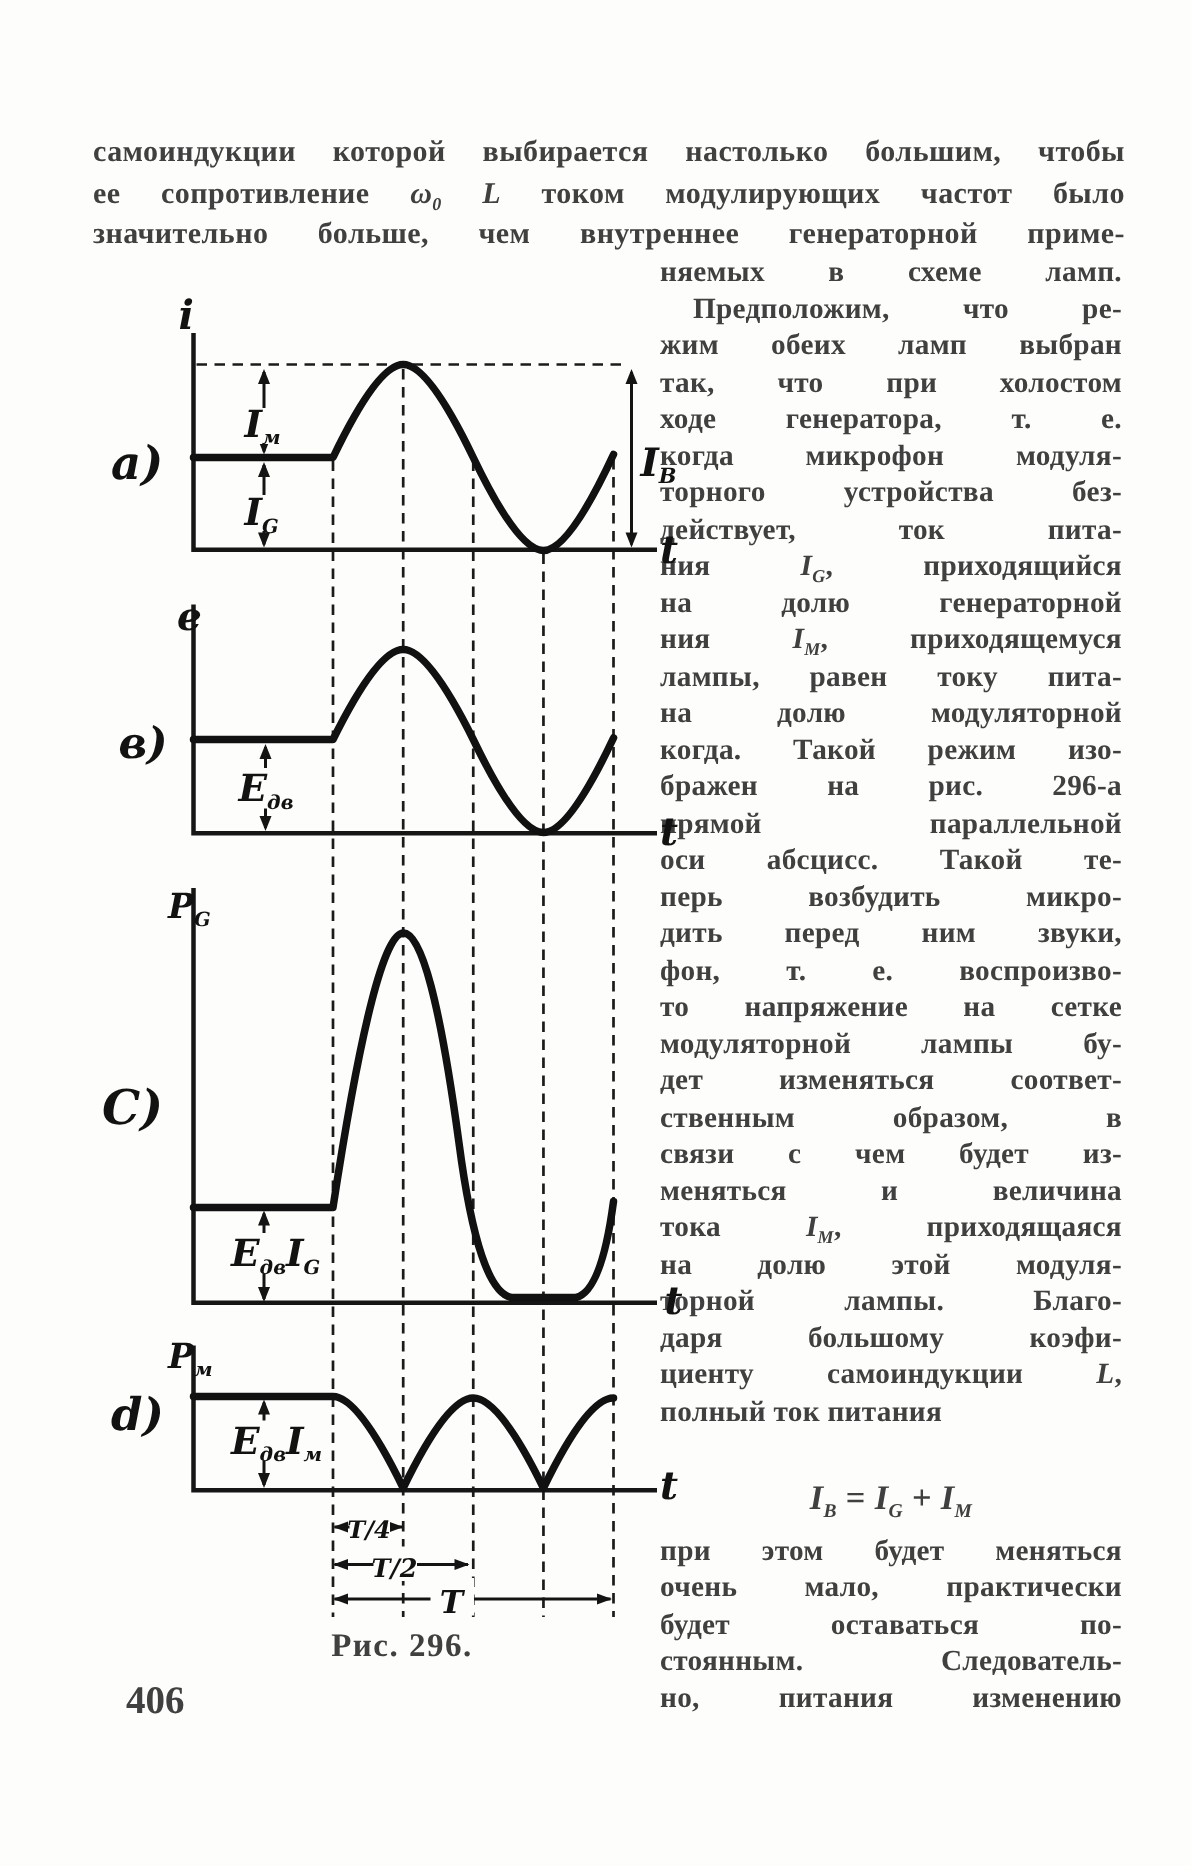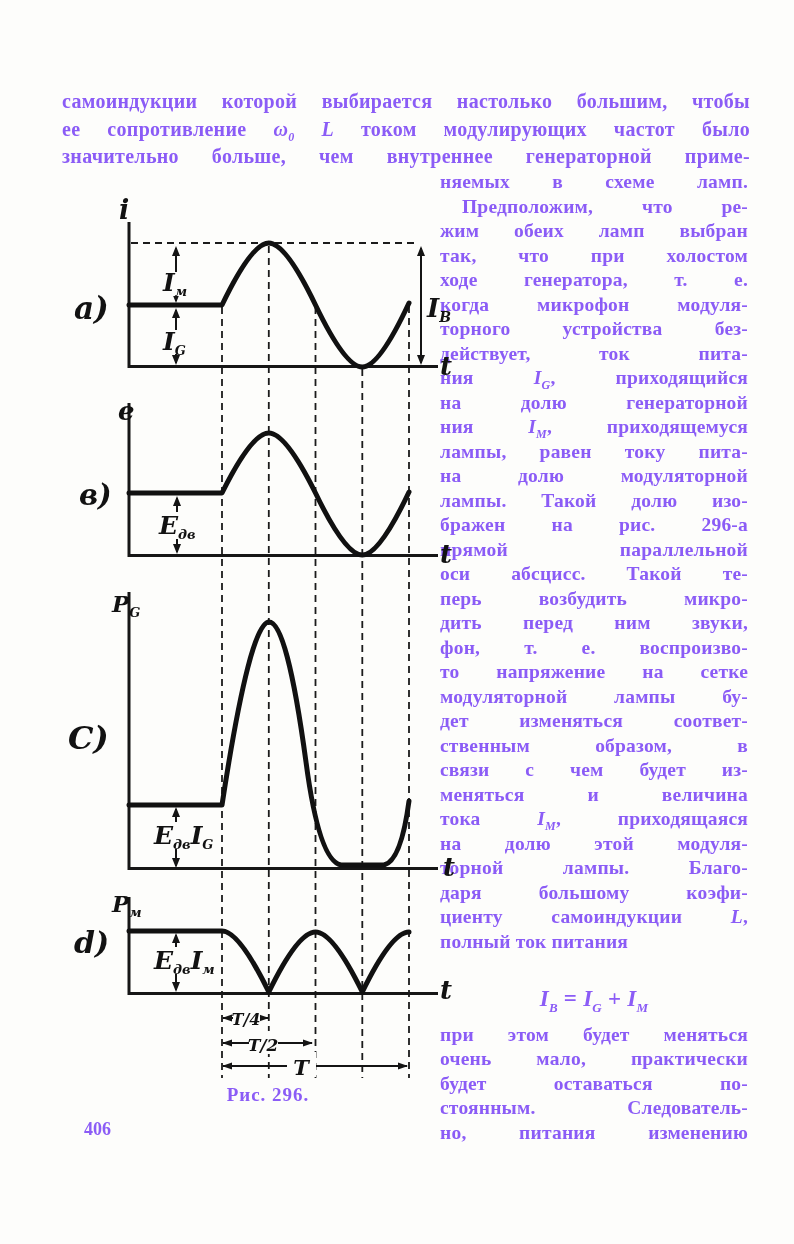--- a/index.html
+++ b/index.html
@@ -1,39 +1,39 @@
 <!DOCTYPE html>
 <html><head>
 <meta charset="utf-8">
 <style>
   html,body{margin:0;padding:0;background:#e8e8e8;}
   .page{position:relative;width:794px;height:1244px;background:#fdfdfb;overflow:hidden;
-        font-family:"Liberation Serif","DejaVu Serif",serif;color:#8b5cf6;}
+        font-family:"Liberation Serif","DejaVu Serif",serif;color:#404040;}
   
   .top-para{position:absolute;left:62px;top:88px;width:688px;font-size:20px;line-height:27.5px;
             font-weight:600;letter-spacing:.3px;}
   .top-para .ln{text-align:justify;text-align-last:justify;white-space:normal;}
   
   .right-col{position:absolute;left:440px;top:170px;width:308px;font-size:19.5px;line-height:24.5px;
              font-weight:600;letter-spacing:.2px;}
   .right-col .ln{text-align:justify;text-align-last:justify;}
   .right-col .ln.noj{text-align:left;text-align-last:left;}
   .right-col .ln.ind{text-indent:22px;}
   .v{font-style:italic;}
   .ln sub, .top-para sub{font-size:12px;font-style:italic;line-height:0;}
   
   .formula{text-align:center;text-align-last:center;font-size:23px;padding:9px 0 11px 0;font-weight:600;margin-top:24px;}
   .formula .v{font-style:italic;}
   .formula sub{font-size:13px;font-style:italic;line-height:0;}
   .formula .op{padding:0 6px;font-style:normal;}
   
   .fig-svg{position:absolute;left:50px;top:190px;}
   .fig-caption{position:absolute;left:148px;top:1084px;width:240px;text-align:center;
-               font-size:19px;font-weight:600;letter-spacing:1px;}
-  .page-num{position:absolute;left:84px;top:1119px;font-size:18px;font-weight:700;}
+               font-size:22px;font-weight:600;letter-spacing:1px;}
+  .page-num{position:absolute;left:84px;top:1119px;font-size:26px;font-weight:700;}
   
   .ax{stroke:#161616;stroke-width:3;fill:none;}
   .cv{stroke:#111;stroke-width:5;fill:none;stroke-linejoin:round;stroke-linecap:round;}
   .dsh{stroke:#1b1b1b;stroke-width:1.8;fill:none;stroke-dasharray:7 5;}
   .arl{stroke:#141414;stroke-width:2;fill:none;}
   .ah{fill:#141414;stroke:none;}
   .lblbg{fill:#fdfdfb;stroke:none;}
   .ftxt{font-family:"DejaVu Serif","Liberation Serif",serif;font-style:italic;font-weight:bold;fill:#121212;}
 </style>
 </head>
@@ -54,21 +54,21 @@
     <div class="ln">так, что при холостом</div>
     <div class="ln">ходе генератора, т. е.</div>
     <div class="ln">когда микрофон модуля-</div>
     <div class="ln">торного устройства без-</div>
     <div class="ln">действует, ток пита-</div>
     <div class="ln"><span>ния </span><span class="v">I</span><sub>G</sub><span>, приходящийся</span></div>
     <div class="ln">на долю генераторной</div>
     <div class="ln"><span>ния </span><span class="v">I</span><sub>М</sub><span>, приходящемуся</span></div>
     <div class="ln">лампы, равен току пита-</div>
     <div class="ln">на долю модуляторной</div>
-    <div class="ln">лампы. Такой долю изо-</div>
+    <div class="ln">когда. Такой режим изо-</div>
     <div class="ln">бражен на рис. 296-а</div>
     <div class="ln">прямой параллельной</div>
     <div class="ln">оси абсцисс. Такой те-</div>
     <div class="ln">перь возбудить микро-</div>
     <div class="ln">дить перед ним звуки,</div>
     <div class="ln">фон, т. е. воспроизво-</div>
     <div class="ln">то напряжение на сетке</div>
     <div class="ln">модуляторной лампы бу-</div>
     <div class="ln">дет изменяться соответ-</div>
     <div class="ln">ственным образом, в</div>

